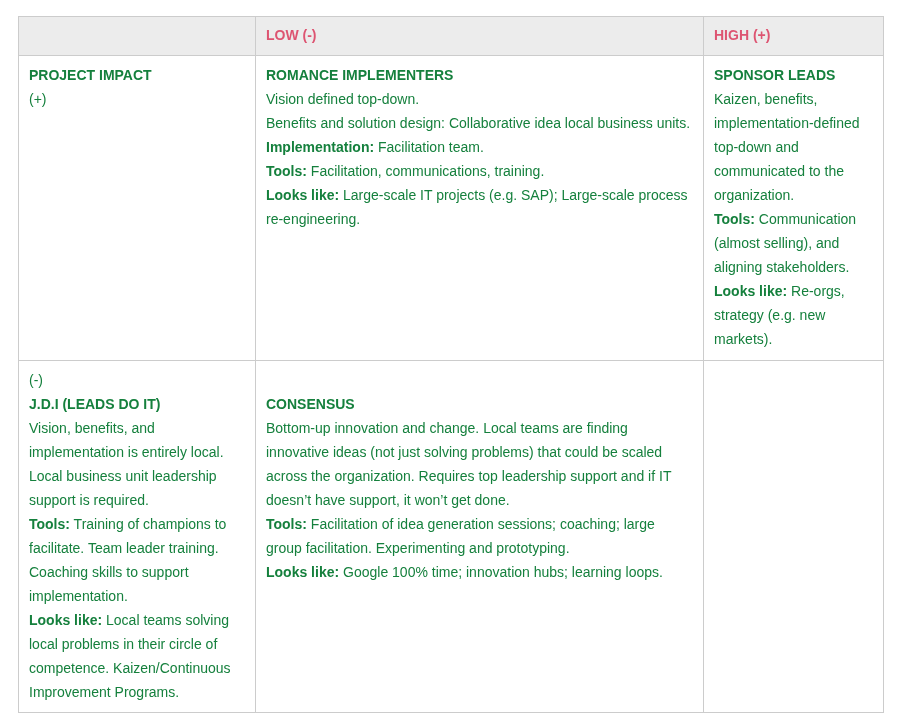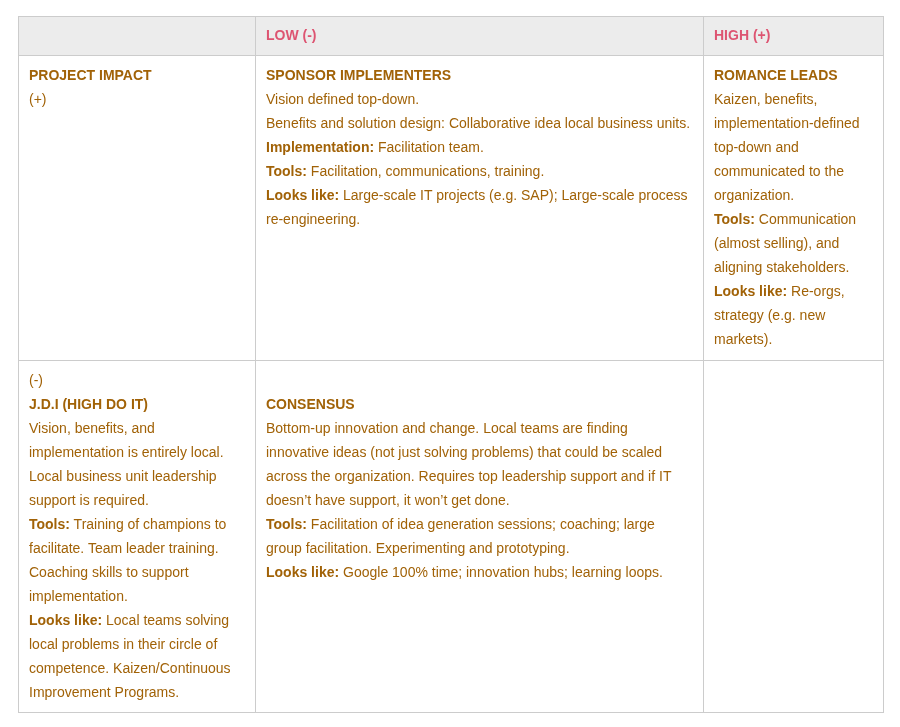--- a/index.html
+++ b/index.html
@@ -23,21 +23,21 @@
   table.matrix col.c1 { width: 237px; }
   table.matrix col.c2 { width: 448px; }
   table.matrix col.c3 { width: 180px; }
   table.matrix th, table.matrix td {
     border: 1px solid #cccccc;
     vertical-align: top;
     box-sizing: border-box;
     padding: 7px 12px 7px 10px;
     font-size: 14px;
     line-height: 24px;
-    color: #a16207;
+    color: #15803d;
     text-align: left;
     overflow: hidden;
   }
   table.matrix th {
     background: #ececec;
     height: 39px;
     font-weight: bold;
     color: #dd5471;
     padding-top: 6px;
     padding-bottom: 6px;
@@ -62,38 +62,38 @@
       <th></th>
       <th>LOW (-)</th>
       <th>HIGH (+)</th>
     </tr>
     <tr class="row-top">
       <td>
             <div class="para"><span class="b">PROJECT IMPACT</span></div>
             <div class="para"><span>(+)</span></div>
           </td>
       <td>
-            <div class="para"><span class="b">SPONSOR IMPLEMENTERS</span></div>
+            <div class="para"><span class="b">ROMANCE IMPLEMENTERS</span></div>
             <div class="para"><span>Vision defined top-down.</span></div>
             <div class="para"><span>Benefits and solution design: Collaborative idea local business units.</span></div>
             <div class="para"><span class="b">Implementation:</span><span> Facilitation team.</span></div>
             <div class="para"><span class="b">Tools:</span><span> Facilitation, communications, training.</span></div>
             <div class="para"><span class="b">Looks like:</span><span> Large-scale IT projects (e.g. SAP); Large-scale process re-engineering.</span></div>
           </td>
       <td>
-            <div class="para"><span class="b">ROMANCE LEADS</span></div>
+            <div class="para"><span class="b">SPONSOR LEADS</span></div>
             <div class="para"><span>Kaizen, benefits, implementation-defined top-down and communicated to the organization.</span></div>
             <div class="para"><span class="b">Tools:</span><span> Communication (almost selling), and aligning stakeholders.</span></div>
             <div class="para"><span class="b">Looks like:</span><span> Re-orgs, strategy (e.g. new markets).</span></div>
           </td>
     </tr>
     <tr class="row-bottom">
       <td>
             <div class="para"><span>(-)</span></div>
-            <div class="para"><span class="b">J.D.I (HIGH DO IT)</span></div>
+            <div class="para"><span class="b">J.D.I (LEADS DO IT)</span></div>
             <div class="para"><span>Vision, benefits, and implementation is entirely local. Local business unit leadership support is required.</span></div>
             <div class="para"><span class="b">Tools:</span><span> Training of champions to facilitate. Team leader training. Coaching skills to support implementation.</span></div>
             <div class="para"><span class="b">Looks like:</span><span> Local teams solving local problems in their circle of competence. Kaizen/Continuous Improvement Programs.</span></div>
           </td>
       <td>
             <div class="para">&nbsp;</div>
             <div class="para"><span class="b">CONSENSUS</span></div>
             <div class="para"><span>Bottom-up innovation and change. Local teams are finding innovative ideas (not just solving problems) that could be scaled across the organization. Requires top leadership support and if IT doesn’t have support, it won’t get done.</span></div>
             <div class="para"><span class="b">Tools:</span><span> Facilitation of idea generation sessions; coaching; large group facilitation. Experimenting and prototyping.</span></div>
             <div class="para"><span class="b">Looks like:</span><span> Google 100% time; innovation hubs; learning loops.</span></div>

